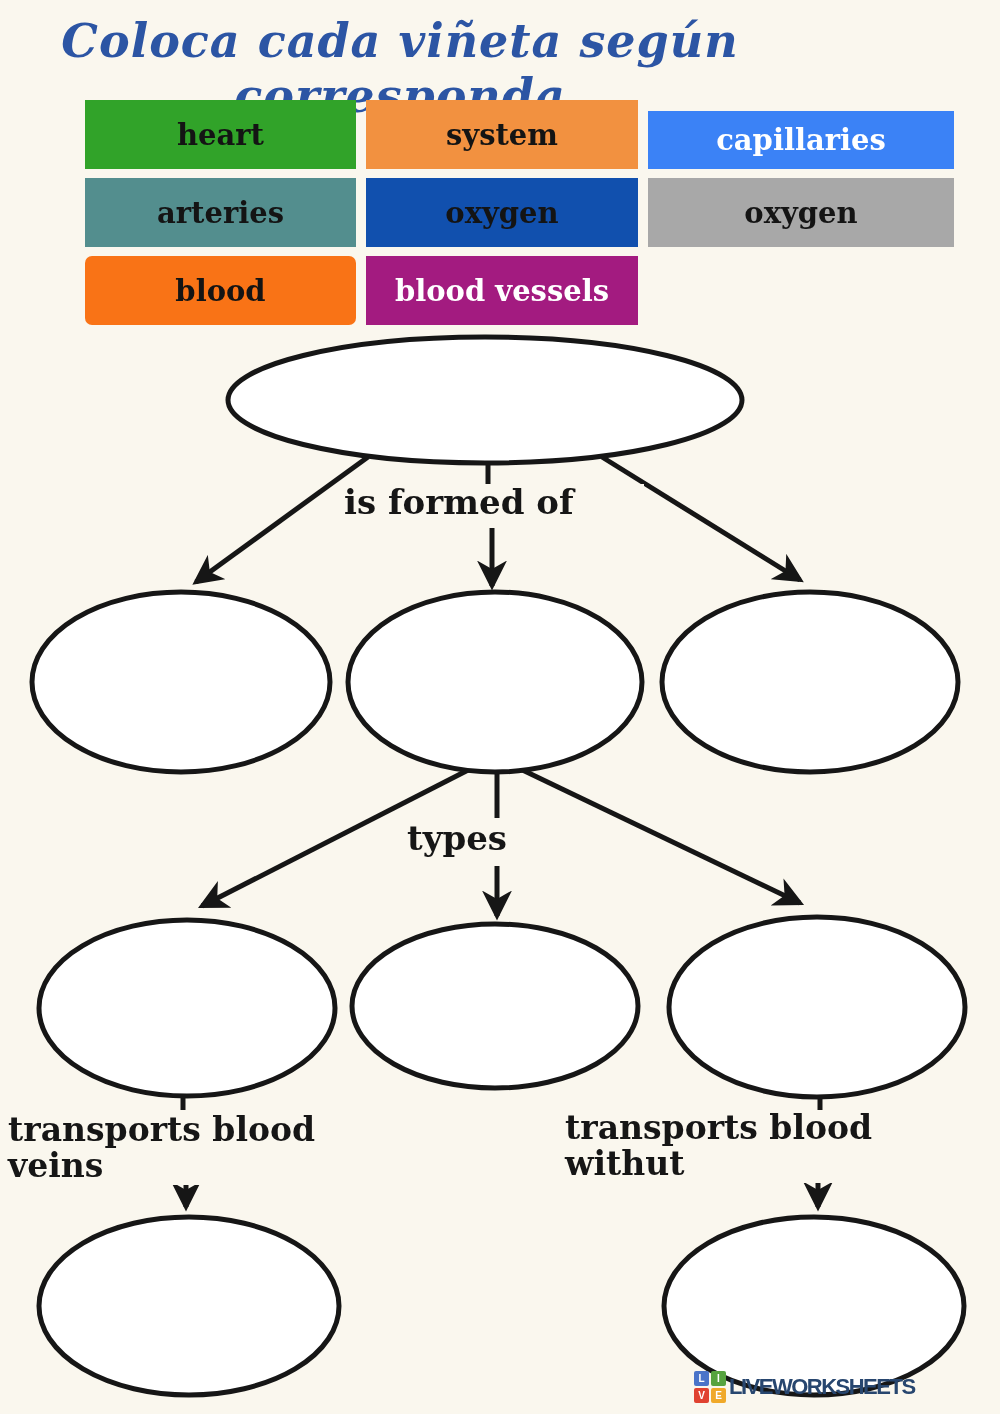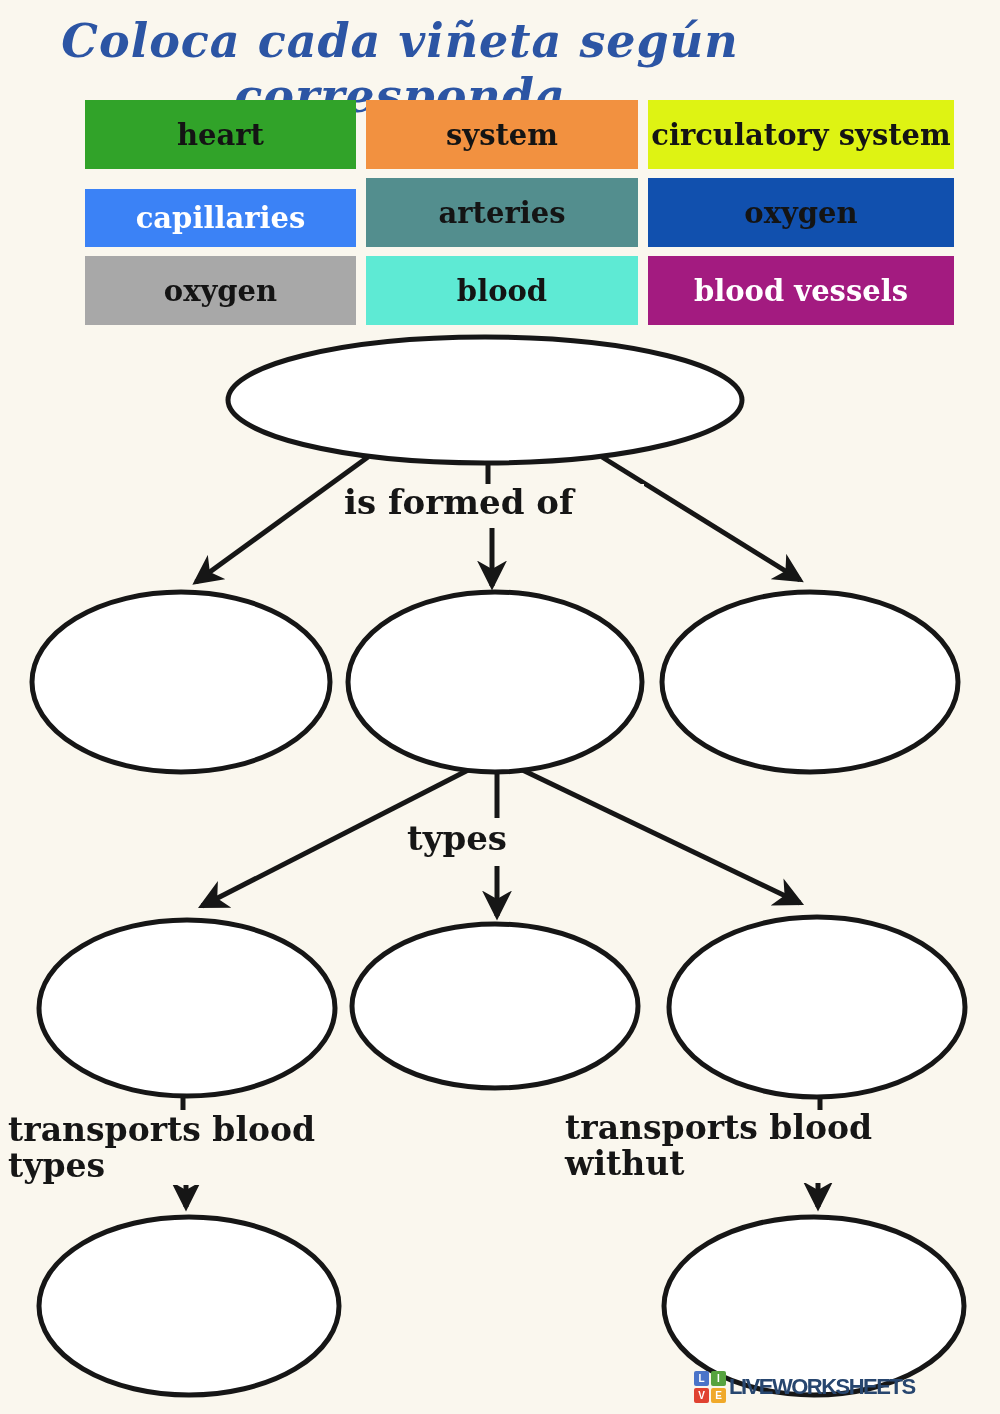--- a/index.html
+++ b/index.html
@@ -75,26 +75,25 @@
   }
 </style>
 </head>
 <body>
 
 <h1 class="title">Coloca cada viñeta según corresponda</h1>
 
 <div class="tiles">
     <div class="tile" style="background: rgb(49, 163, 41); color: rgb(20, 20, 20);">heart</div>
     <div class="tile" style="background: rgb(242, 145, 64); color: rgb(20, 20, 20);">system</div>
-    <div class="tile" style="background: rgb(222, 243, 19); color: rgb(20, 20, 20);">circulatory system</div>
     <div class="tile" style="background: #3b82f6; color: rgb(255, 255, 255); margin-top: 11px;">capillaries</div>
     <div class="tile" style="background: rgb(83, 142, 142); color: rgb(20, 20, 20);">arteries</div>
     <div class="tile" style="background: rgb(17, 80, 174); color: rgb(20, 20, 20);">oxygen</div>
     <div class="tile" style="background: rgb(168, 168, 168); color: rgb(20, 20, 20);">oxygen</div>
-    <div class="tile" style="background: #5eead4; color: rgb(20, 20, 20);">blood</div>
+    <div class="tile" style="background: #f97316; color: rgb(20, 20, 20); border-radius: 7px;">blood</div>
     <div class="tile" style="background: rgb(163, 27, 128); color: rgb(255, 255, 255);">blood vessels</div>
   </div>
 
 <svg class="diagram" width="1000" height="1414" viewBox="0 0 1000 1414" xmlns="http://www.w3.org/2000/svg">
   <defs>
     <marker id="ah" viewBox="0 0 10 10" refX="8.5" refY="5" markerWidth="6" markerHeight="6" orient="auto-start-reverse">
       <path d="M0,0 L10,5 L0,10 L2.8,5 Z" fill="#161616"></path>
     </marker>
   </defs>
 
@@ -126,21 +125,21 @@
     <ellipse cx="495" cy="1006" rx="143" ry="82"></ellipse>
     <ellipse cx="817" cy="1007" rx="148" ry="90"></ellipse>
 
     <ellipse cx="189" cy="1306" rx="150" ry="89"></ellipse>
     <ellipse cx="814" cy="1306" rx="150" ry="89"></ellipse>
   </g>
 </svg>
 
 <div class="dlabel" id="lbl-formed">is formed of</div>
 <div class="dlabel" id="lbl-types">types</div>
-<div class="dlabel" id="lbl-left-branch">transports blood types</div>
+<div class="dlabel" id="lbl-left-branch">transports blood veins</div>
 <div class="dlabel" id="lbl-right-branch">transports blood withut</div>
 
 <div class="logo">
   <span class="logo-grid">
       <span class="logo-sq" style="background: rgb(74, 116, 201);">L</span>
       <span class="logo-sq" style="background: rgb(87, 163, 63);">I</span>
       <span class="logo-sq" style="background: rgb(224, 66, 49);">V</span>
       <span class="logo-sq" style="background: rgb(240, 169, 41);">E</span>
     </span>
   <span class="logo-text">LIVEWORKSHEETS</span>

